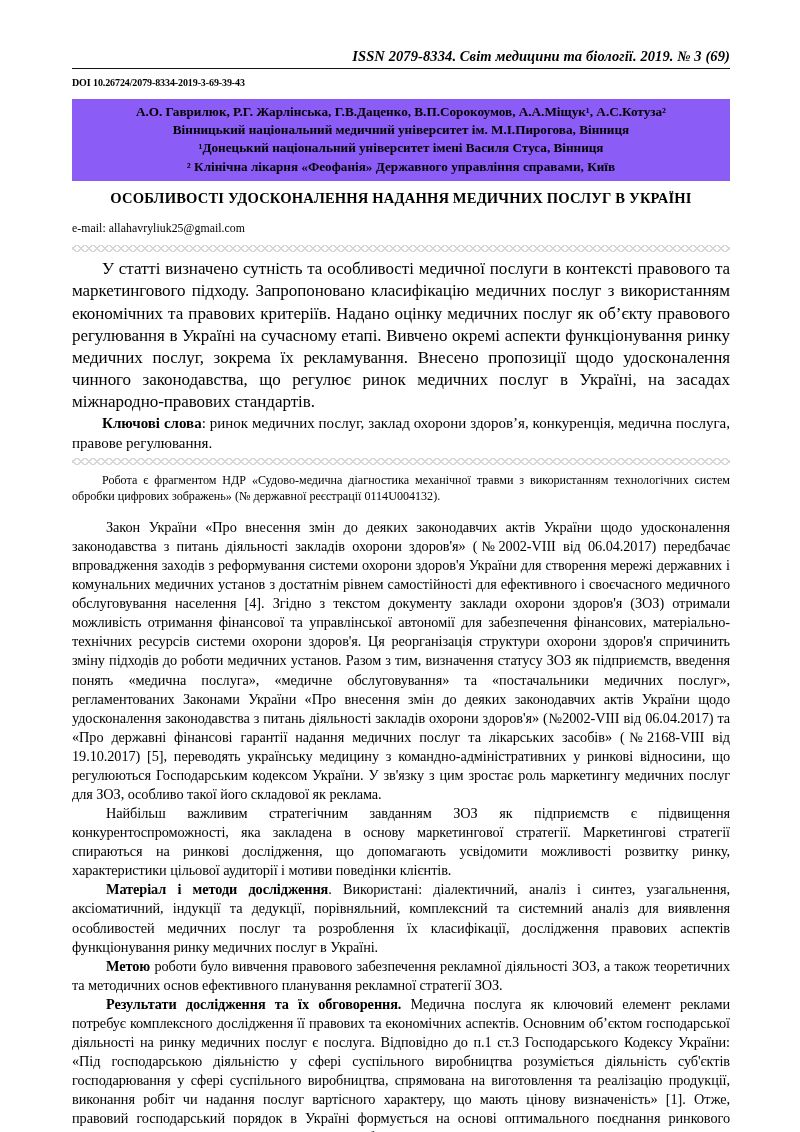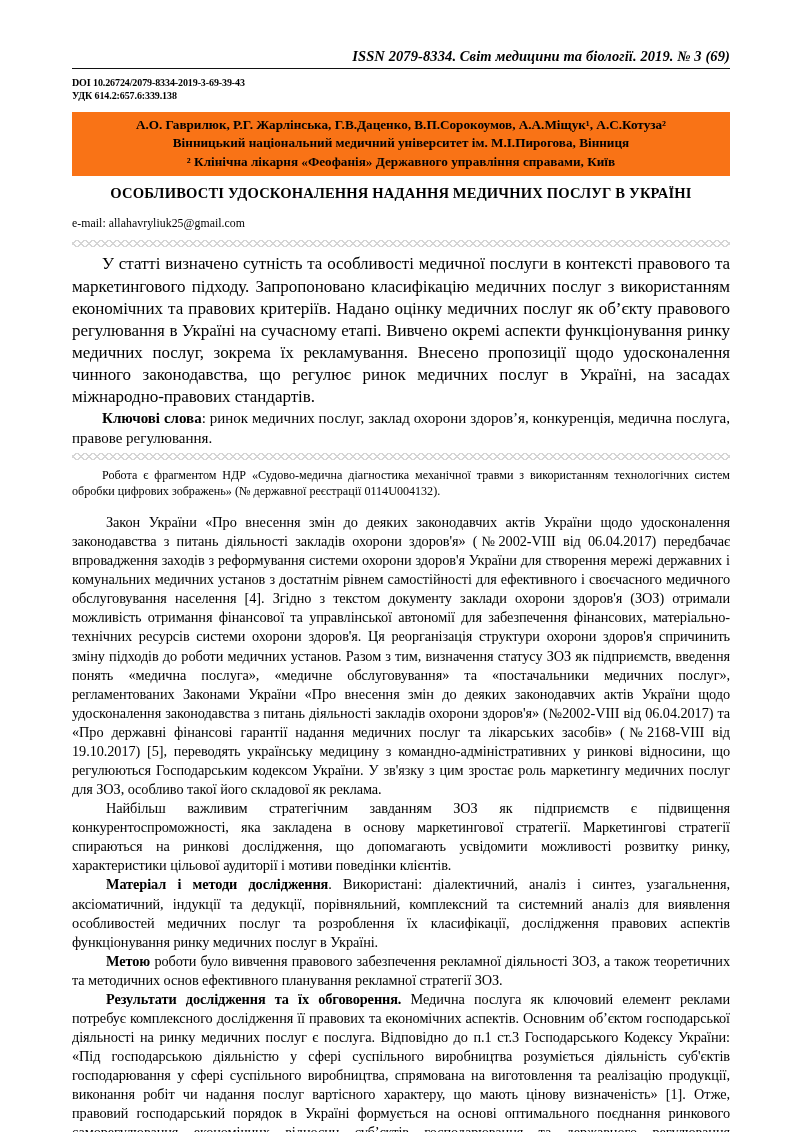--- a/index.html
+++ b/index.html
@@ -45,21 +45,21 @@
   
   .idblock {
     font-weight: bold;
     font-size: 10px;
     line-height: 1.33;
     letter-spacing: -0.1px;
   }
 
   
   .author-band {
-    background: #f97316;
+    background: #8b5cf6;
     margin-top: 10px;
     padding: 4px 6px 5px 6px;
     text-align: center;
     font-weight: bold;
     font-size: 13.2px;
     line-height: 1.38;
   }
   .author-band .line { display: block; }
 
   
@@ -135,26 +135,26 @@
 </head>
 <body>
 
 <div class="page">
 
   <div class="running-head">ISSN 2079-8334. Світ медицини та біології. 2019. № 3 (69)</div>
   <hr class="rule">
 
   <div class="idblock">
     <div>DOI 10.26724/2079-8334-2019-3-69-39-43</div>
-    <div>УДК 614.2:657.6:339.138</div>
   </div>
 
   <div class="author-band">
     <span class="line">А.О. Гаврилюк, Р.Г. Жарлінська, Г.В.Даценко, В.П.Сорокоумов, А.А.Міщук¹, А.С.Котуза²</span>
     <span class="line">Вінницький національний медичний університет ім. М.І.Пирогова, Вінниця</span>
+    <span class="line">¹Донецький національний університет імені Василя Стуса, Вінниця</span>
     <span class="line">² Клінічна лікарня «Феофанія» Державного управління справами, Київ</span>
   </div>
 
   <h1 class="article-title">ОСОБЛИВОСТІ УДОСКОНАЛЕННЯ НАДАННЯ МЕДИЧНИХ ПОСЛУГ В УКРАЇНІ</h1>
 
   <div class="email-line">e-mail: allahavryliuk25@gmail.com</div>
 
   <div class="wavy"></div>
 
   <div class="abstract">У статті визначено сутність та особливості медичної послуги в контексті правового та маркетингового підходу. Запропоновано класифікацію медичних послуг з використанням економічних та правових критеріїв. Надано оцінку медичних послуг як об’єкту правового регулювання в Україні на сучасному етапі. Вивчено окремі аспекти функціонування ринку медичних послуг, зокрема їх рекламування. Внесено пропозиції щодо удосконалення чинного законодавства, що регулює ринок медичних послуг в Україні, на засадах міжнародно-правових стандартів.</div>

